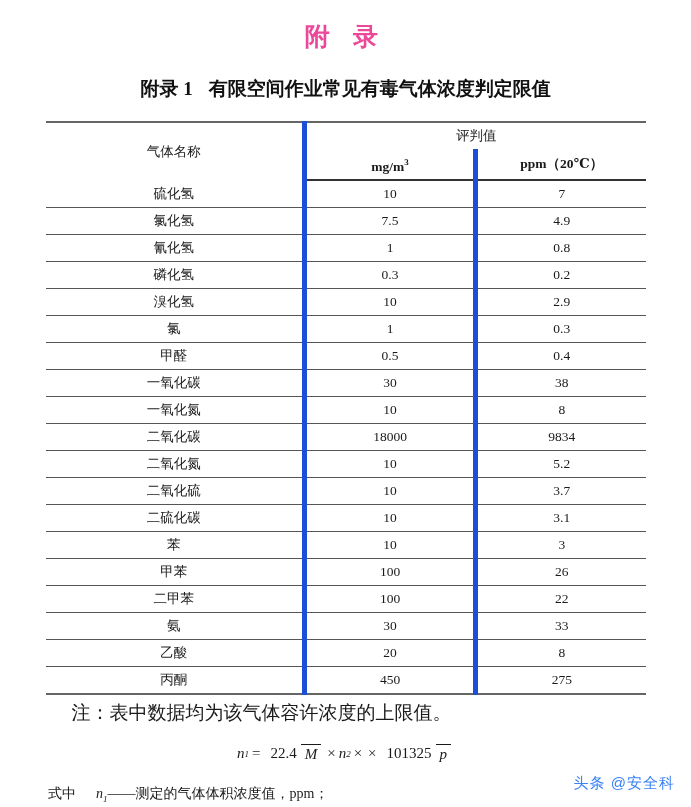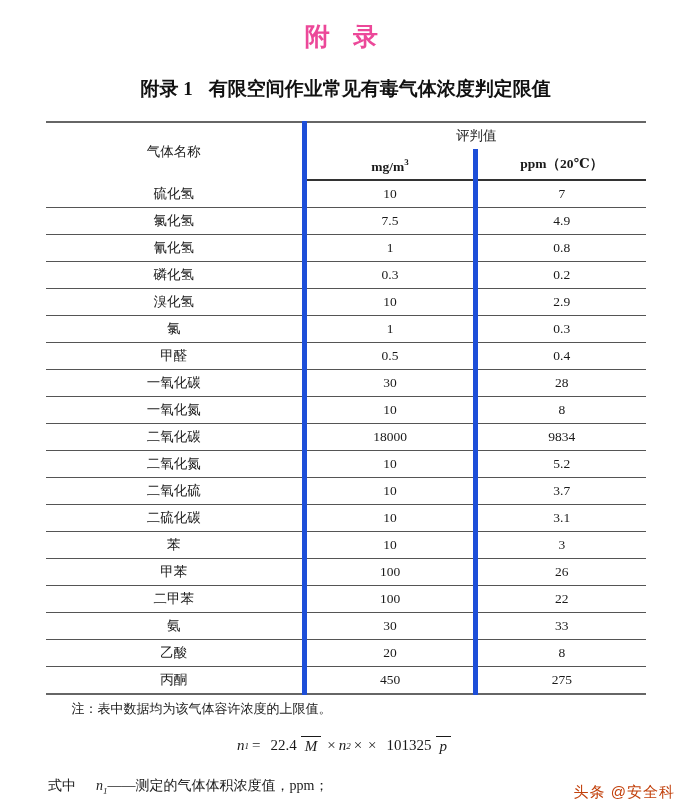--- a/index.html
+++ b/index.html
@@ -71,21 +71,21 @@
   table.gas-table .hdr-merge-under { border-bottom: 1px solid #555; }
   .col-name { width: 259px; }
   .col-mg   { width: 171px; }
   .col-ppm  { width: 170px; }
   .unit-sup { font-size: 9px; vertical-align: super; }
 
   
   .table-note {
     width: 600px;
     margin: 5px auto 16px auto;
-    font-size: 13px;
+    font-size: 19px;
     padding-left: 26px;
     box-sizing: border-box;
     color: #1a1a1a;
   }
 
   
   .formula-row {
     margin-top: 18px;
     display: flex;
     justify-content: center;
@@ -120,23 +120,23 @@
     display: inline-block;
     width: 48px;
   }
   .legend-first-line { display: flex; align-items: baseline; }
   .legend-sym { font-style: italic; }
 
   
   .watermark {
     position: absolute;
     right: 16px;
-    bottom: 5px;
+    bottom: 14px;
     font-size: 15px;
-    color: #c2410c;
+    color: #3b82f6;
     font-family: "Liberation Sans", sans-serif;
     letter-spacing: 1px;
     white-space: nowrap;
   }
 </style>
 </head>
 <body>
 
 <div class="page">
 
@@ -195,21 +195,21 @@
             <td class="v-div-l">0.3</td>
           </tr>
           <tr>
             <td class="">甲醛</td>
             <td class="v-div-l">0.5</td>
             <td class="v-div-l">0.4</td>
           </tr>
           <tr>
             <td class="">一氧化碳</td>
             <td class="v-div-l">30</td>
-            <td class="v-div-l">28</td>
+            <td class="v-div-l">38</td>
           </tr>
           <tr>
             <td class="">一氧化氮</td>
             <td class="v-div-l">10</td>
             <td class="v-div-l">8</td>
           </tr>
           <tr>
             <td class="">二氧化碳</td>
             <td class="v-div-l">18000</td>
             <td class="v-div-l">9834</td>

